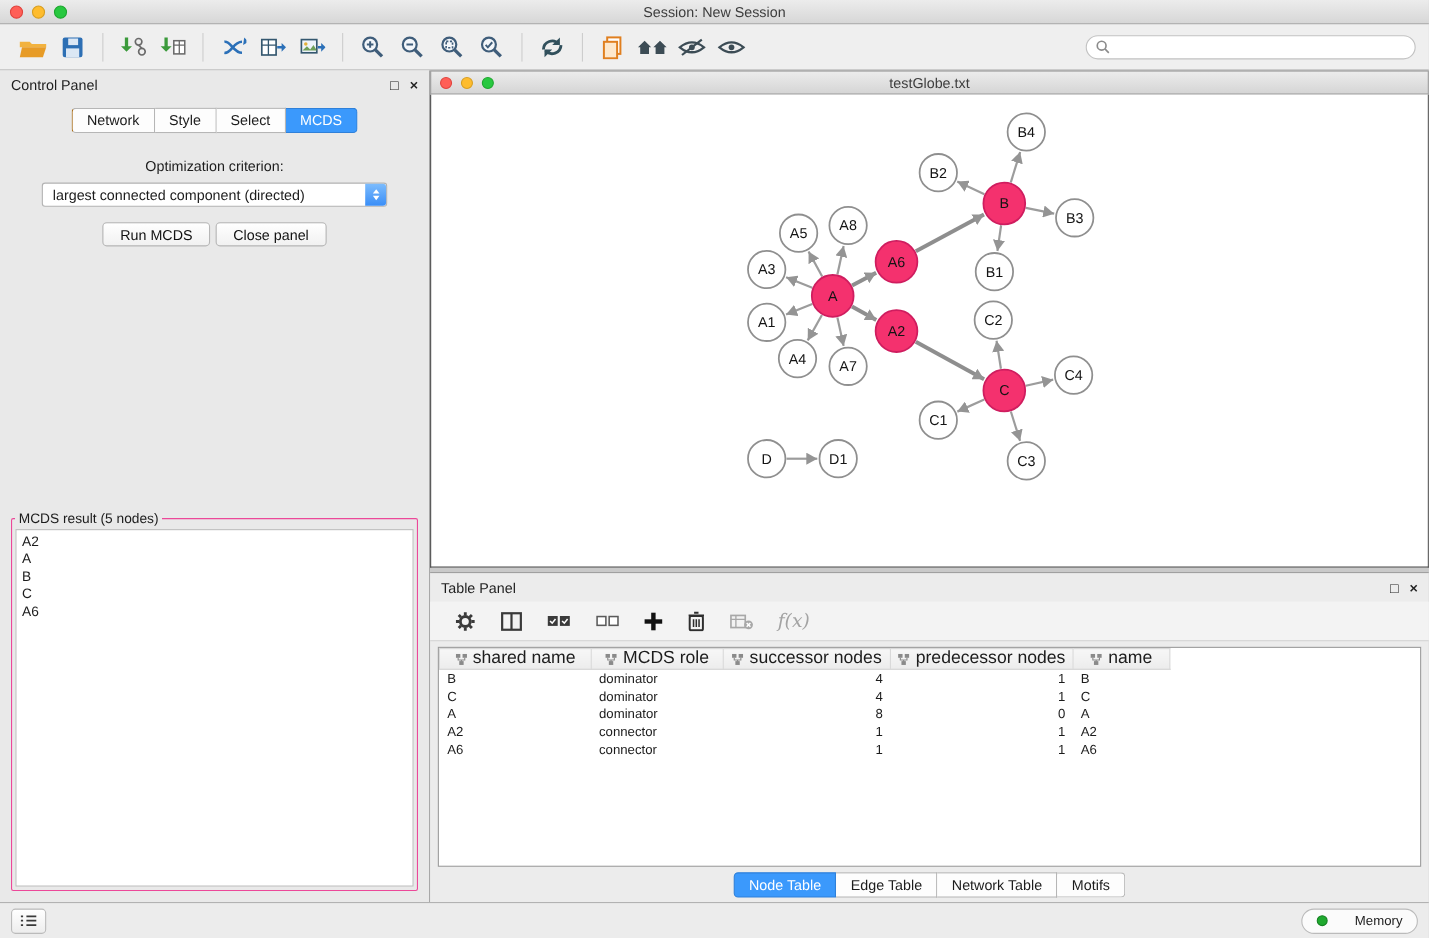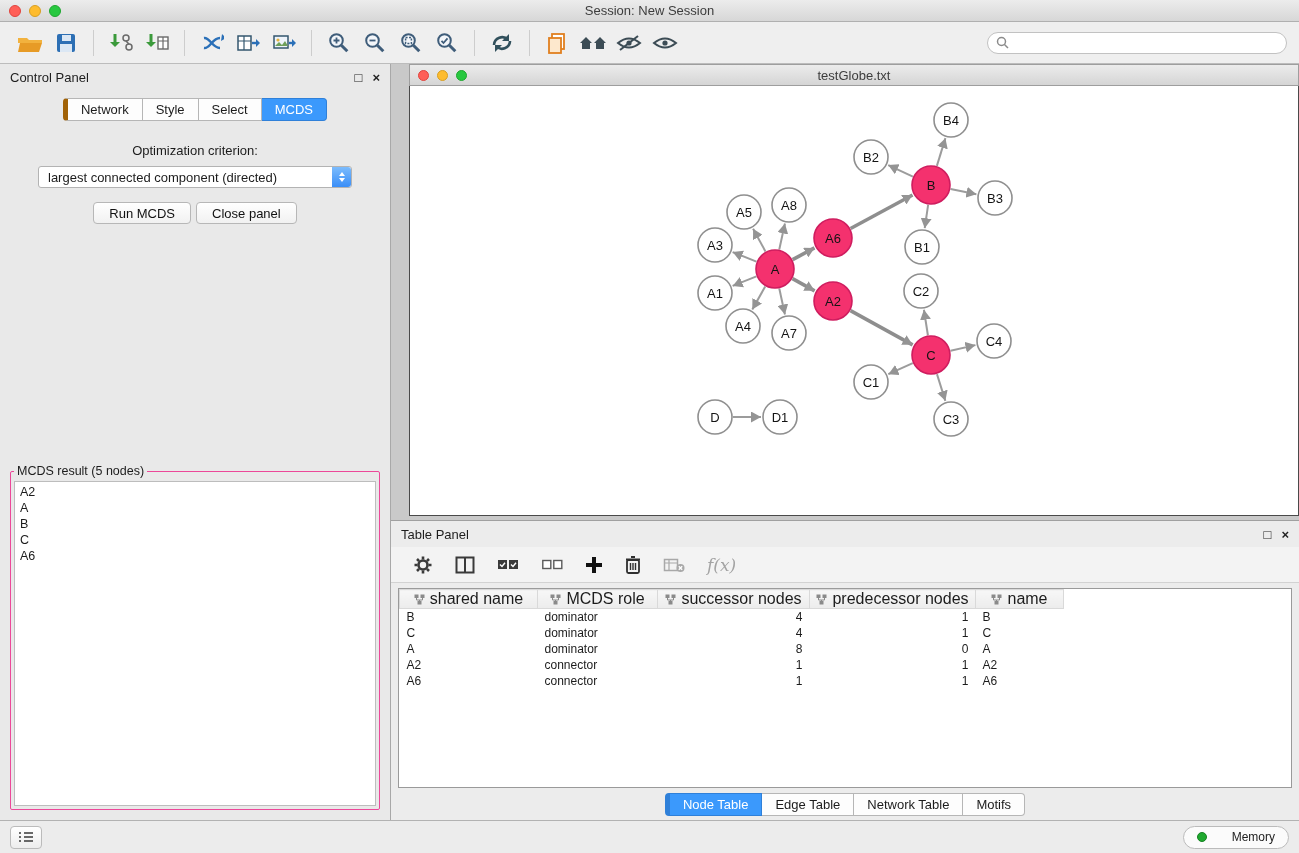--- a/index.html
+++ b/index.html
@@ -40,21 +40,21 @@
     display:flex; flex-direction:column; min-height:0; }
   .panel-header { height:26px; flex:0 0 26px; display:flex; align-items:center; padding:0 10px;
     font-size:13px; color:#1e1e1e; }
   .ph-icons { margin-left:auto; display:flex; gap:10px; align-items:center; font-size:13px; color:#222; }
   .ph-icons span { line-height:1; cursor:default; }
   .cp-body { flex:1; display:flex; flex-direction:column; padding:4px 10px 10px; min-height:0; }
 
   .seg-tabs { display:flex; justify-content:center; margin:4px 0 12px; }
   .seg-tab { padding:3px 13px; font-size:13px; background:#fdfdfd; border:1px solid #b6b6b6;
     border-left:none; color:#1c1c1c; cursor:default; }
-  .seg-tab:first-child { border-left:5px solid #a16207; border-radius:4px 0 0 4px; }
+  .seg-tab:first-child { border-left:1px solid #a16207; border-radius:4px 0 0 4px; }
   .seg-tab:last-child { border-radius:0 4px 4px 0; }
   .seg-tab.active { background:#3b99fc; border-color:#2f80d9; color:#fff; }
 
   .opt-label { text-align:center; font-size:13px; margin:10px 0 8px; }
   .select-row { display:flex; justify-content:center; }
   .mac-select { width:314px; height:22px; background:#fff; border:1px solid #b3b3b3; border-radius:3px;
     position:relative; display:flex; align-items:center; padding:0 24px 0 9px; font-size:13px;text-align:center; }
   .mac-select .sel-text { white-space:nowrap; overflow:hidden; }
   .select-stepper { position:absolute; right:0; top:0; bottom:0; width:19px;
     background:linear-gradient(#7cbcfd,#3a8ef7); border-radius:0 3px 3px 0;
@@ -73,21 +73,21 @@
   fieldset.result { flex:1; min-height:0; margin:0; padding:3px; border:1px solid #ec4899; border-radius:2px;
     display:flex; flex-direction:column; }
   fieldset.result legend { font-size:12.5px; padding:0 3px; }
   .result-list { flex:1; min-height:0; background:#fff; border:1px solid #bdbdbd; overflow:auto;
     font-size:12.5px; padding:2px 5px; }
   .result-item { height:16px; line-height:16px; }
 
   
   .right-col { flex:1; min-width:0; display:flex; flex-direction:column; background:#c9c9c9; }
 
-  .network-window { flex:0 0 452px; height:452px; display:flex; flex-direction:column; min-width:0;margin-left:18px; }
+  .network-window { flex:0 0 452px; height:452px; display:flex; flex-direction:column; min-width:0; }
   .net-titlebar { height:22px; flex:0 0 22px; background:linear-gradient(#ececec,#d5d5d5);
     border:1px solid #9e9e9e; position:relative; display:flex; align-items:center; }
   .net-titlebar .traffic { margin-left:8px; }
   .net-titlebar .light { width:11px; height:11px; }
   .net-title { position:absolute; left:0; right:0; text-align:center; font-size:13px; color:#3d3d3d; }
   .net-canvas { flex:1; background:#fff; border:1px solid #4a4a4a; border-top:none; position:relative; overflow:hidden; }
   .net-canvas svg { position:absolute; left:0; top:0; }
 
   
   .table-panel { flex:1; min-height:0; margin-top:4px; background:#ececec; border-top:1px solid #a0a0a0;

